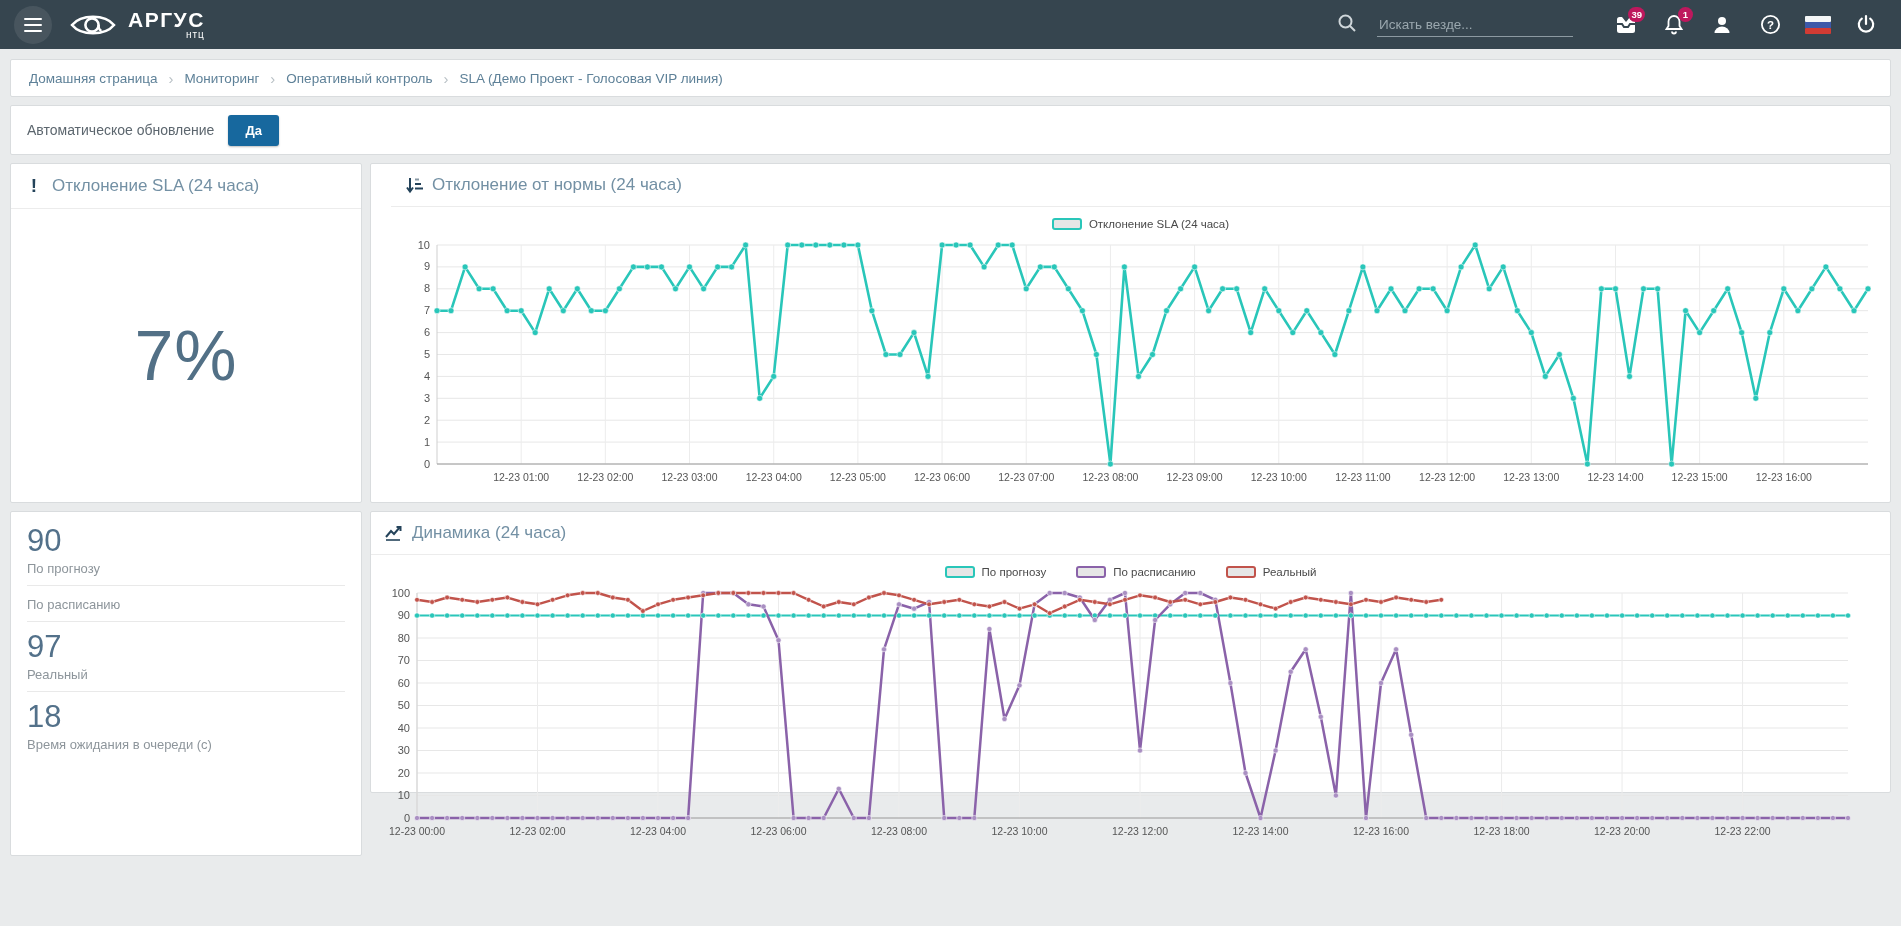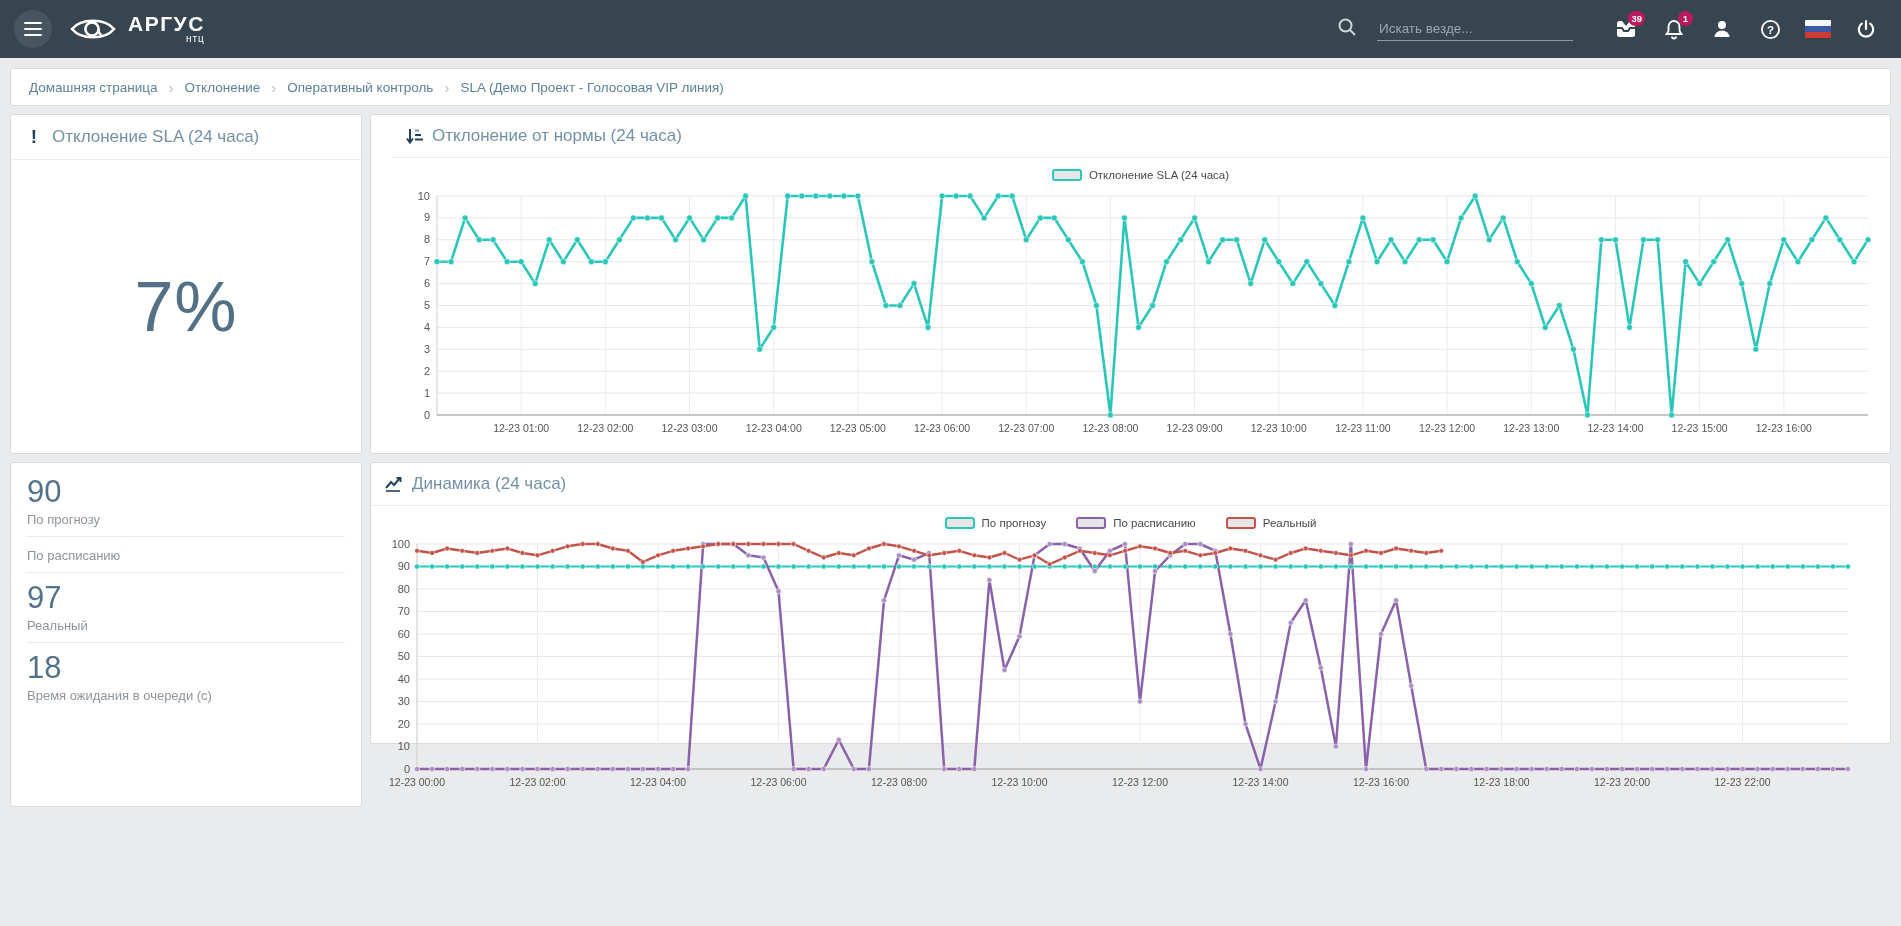--- a/index.html
+++ b/index.html
@@ -1,20 +1,20 @@
 <!DOCTYPE html>
 <html><head>
 <meta charset="utf-8">
 <style>
   * { box-sizing: border-box; margin: 0; padding: 0; }
   html,body { width:1901px; height:926px; overflow:hidden; }
   body { background:#e9ebec; font-family:"Liberation Sans", sans-serif; }
 
   
-  .navbar { height:58px; background:#36454f; display:flex; align-items:center; padding:0 14px; }
+  .navbar { height:49px; background:#36454f; display:flex; align-items:center; padding:0 14px; }
   .hamburger { width:38px; height:38px; border-radius:50%; background:rgba(255,255,255,.09);
     display:flex; flex-direction:column; justify-content:center; align-items:center; gap:4px; cursor:pointer; }
   .hamburger i { display:block; width:18px; height:2px; background:#fff; border-radius:1px; }
   .brand { display:flex; align-items:center; margin-left:16px; cursor:pointer; }
   .brand svg { display:block; }
   .brand-text { margin-left:10px; color:#fff; }
   .brand-name { font-size:21px; font-weight:bold; letter-spacing:1.5px; line-height:20px; }
   .brand-sub { font-size:10px; text-align:right; letter-spacing:1px; margin-top:-1px; }
   .nav-right { margin-left:auto; display:flex; align-items:center; gap:6px; }
   .search-wrap { display:flex; align-items:center; gap:20px; margin-right:26px; }
@@ -147,27 +147,31 @@
       </svg>
     </div>
   </div>
 </div>
 
 <div class="content">
 
   <div class="card breadcrumb">
     <span class="crumb">Домашняя страница</span>
     <span class="crumb-sep">›</span>
-    <span class="crumb">Отклонение</span>
+    <span class="crumb">Мониторинг</span>
     <span class="crumb-sep">›</span>
     <span class="crumb">Оперативный контроль</span>
     <span class="crumb-sep">›</span>
     <span class="crumb">SLA (Демо Проект - Голосовая VIP линия)</span>
   </div>
 
+  <div class="card auto-row">
+    <span class="auto-label">Автоматическое обновление</span>
+    <button class="btn-yes">Да</button>
+  </div>
 
   <div class="grid">
 
     <div class="col-left">
       <div class="card card-sla">
         <div class="card-header">
           <span class="hicon excl">!</span>
           <span class="card-title">Отклонение SLA (24 часа)</span>
         </div>
         <div class="sla-body">

